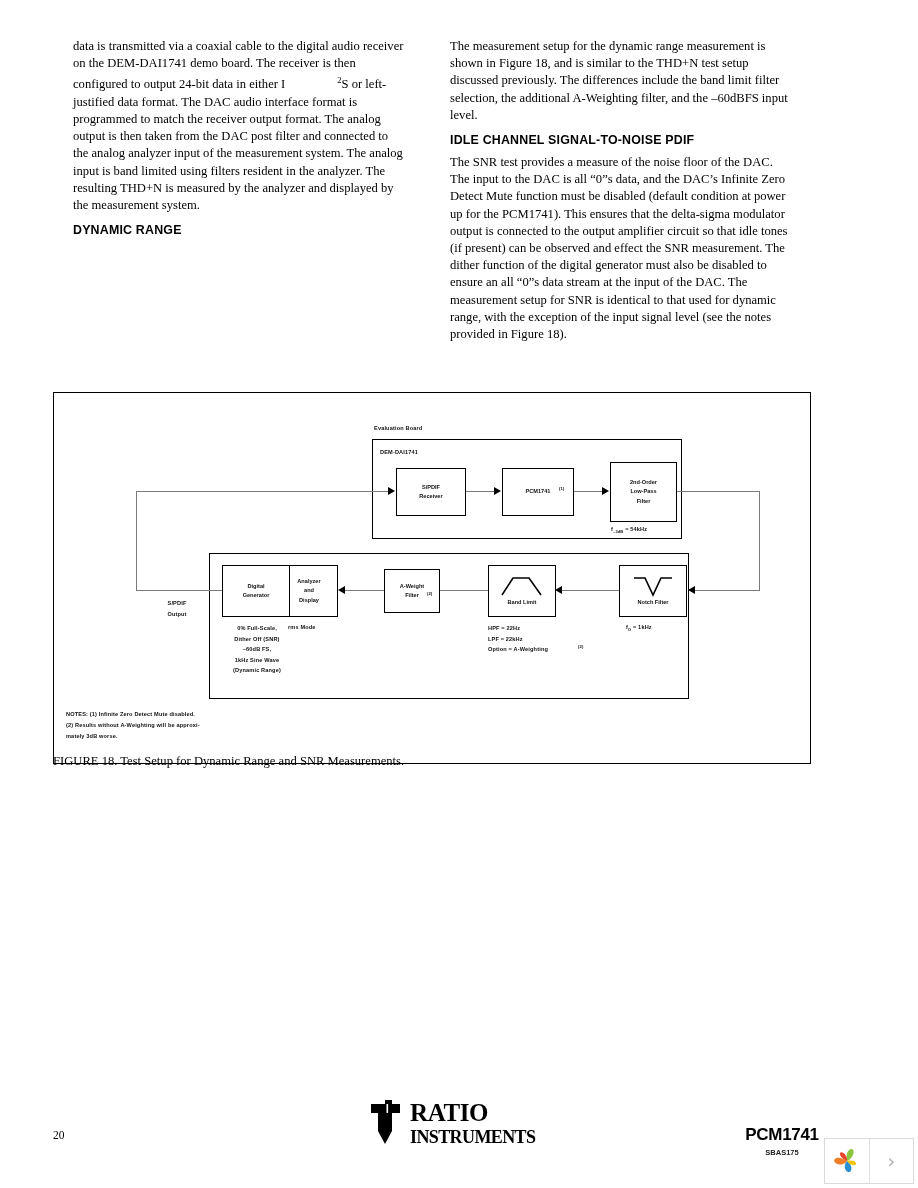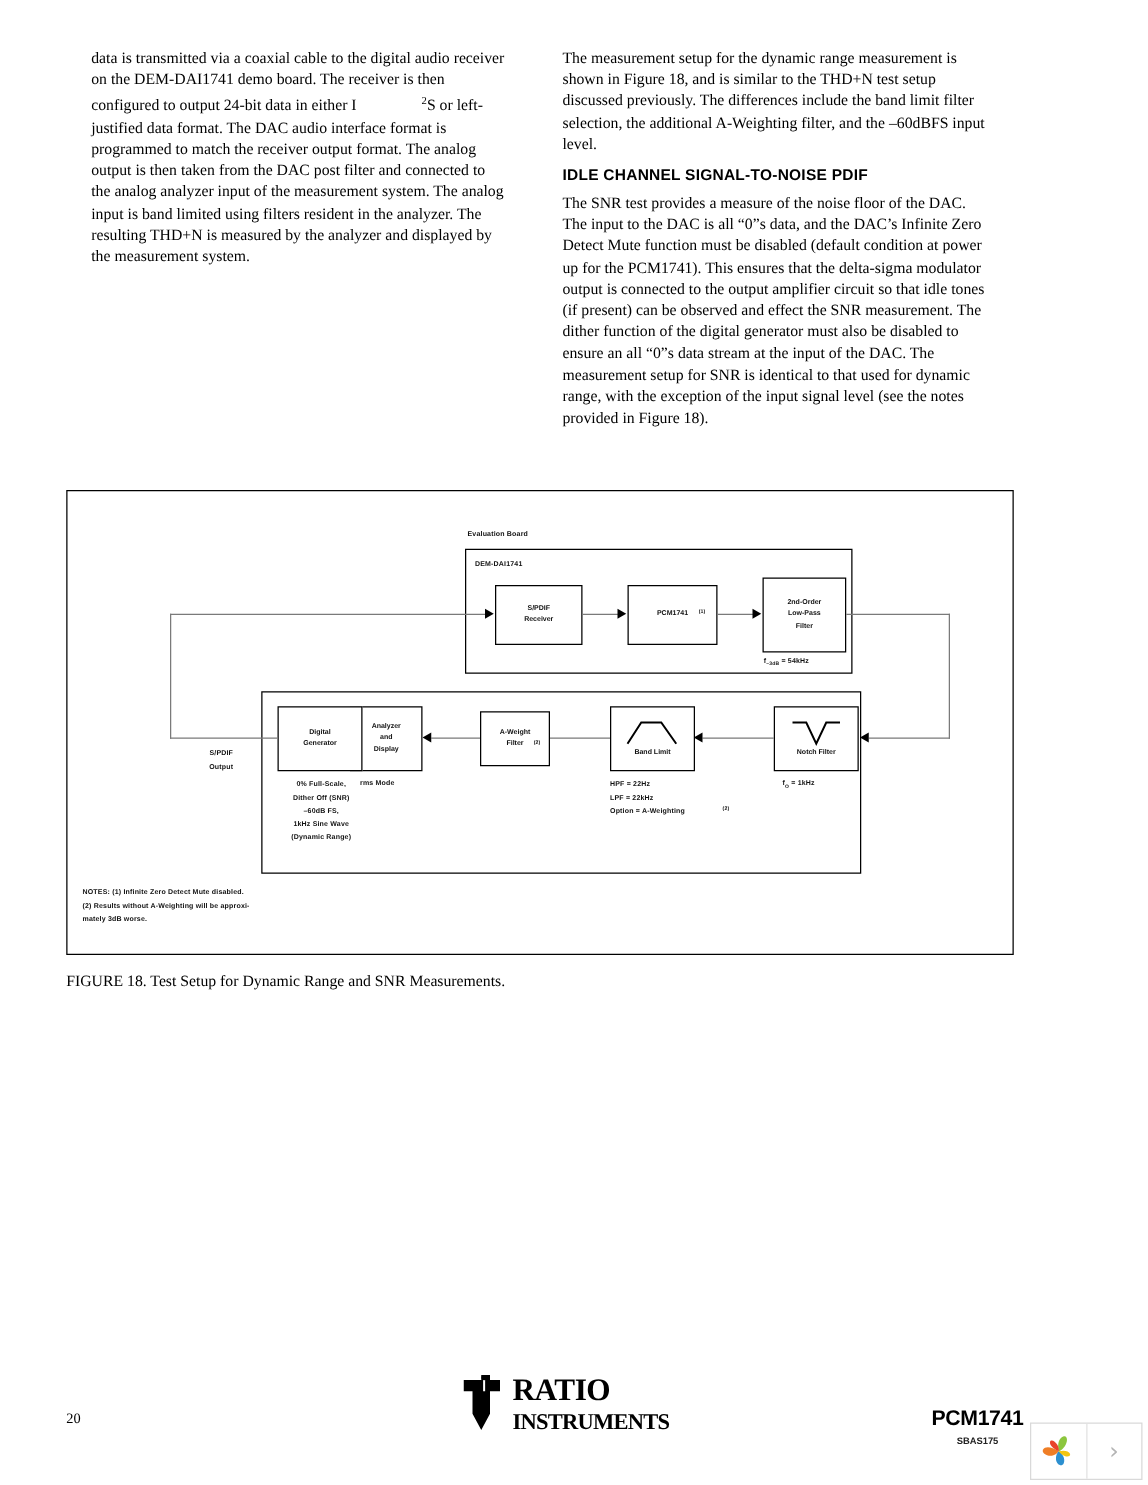--- a/index.html
+++ b/index.html
@@ -102,21 +102,21 @@
     width: 0; height: 0;
     border-top: 4px solid transparent;
     border-bottom: 4px solid transparent;
   }
   .arrow.r { border-left: 7px solid #000; }
   .arrow.l { border-right: 7px solid #000; }
 
   .caption {
     position: absolute;
     left: 53px;
-    top: 778px;
+    top: 754px;
     font-size: 12.6px;
     white-space: nowrap;
   }
 
   
   #page-number {
     position: absolute;
     left: 53px;
     top: 1129px;
     font-size: 11.5px;
@@ -182,20 +182,21 @@
     color: #b4b4b4;
     font-size: 19px;
     font-family: "DejaVu Sans", sans-serif;
   }
 </style>
 </head>
 <body>
 
 <div class="col left">
   <p><span>data is transmitted via a coaxial cable to the digital audio receiver on the DEM-DAI1741 demo board. The receiver is then configured to output 24-bit data in either I</span><span class="i2s-gap"></span><span class="sup">2</span><span>S or left-justified data format. The DAC audio interface format is programmed to match the receiver output format. The analog output is then taken from the DAC post filter and connected to the analog analyzer input of the measurement system. The analog input is band limited using filters resident in the analyzer. The resulting THD+N is measured by the analyzer and displayed by the measurement system.</span></p>
+  <div class="sec-head">DYNAMIC RANGE</div>
 </div>
 
 <div class="col right">
   <p>The measurement setup for the dynamic range measurement is shown in Figure 18, and is similar to the THD+N test setup discussed previously. The differences include the band limit filter selection, the additional A-Weighting filter, and the –60dBFS input level.</p>
   <div class="sec-head">IDLE CHANNEL SIGNAL-TO-NOISE PDIF</div>
   <p>The SNR test provides a measure of the noise floor of the DAC. The input to the DAC is all “0”s data, and the DAC’s Infinite Zero Detect Mute function must be disabled (default condition at power up for the PCM1741). This ensures that the delta-sigma modulator output is connected to the output amplifier circuit so that idle tones (if present) can be observed and effect the SNR measurement. The dither function of the digital generator must also be disabled to ensure an all “0”s data stream at the input of the DAC. The measurement setup for SNR is identical to that used for dynamic range, with the exception of the input signal level (see the notes provided in Figure 18).</p>
 </div>
 
 <div id="figure-frame">
 

